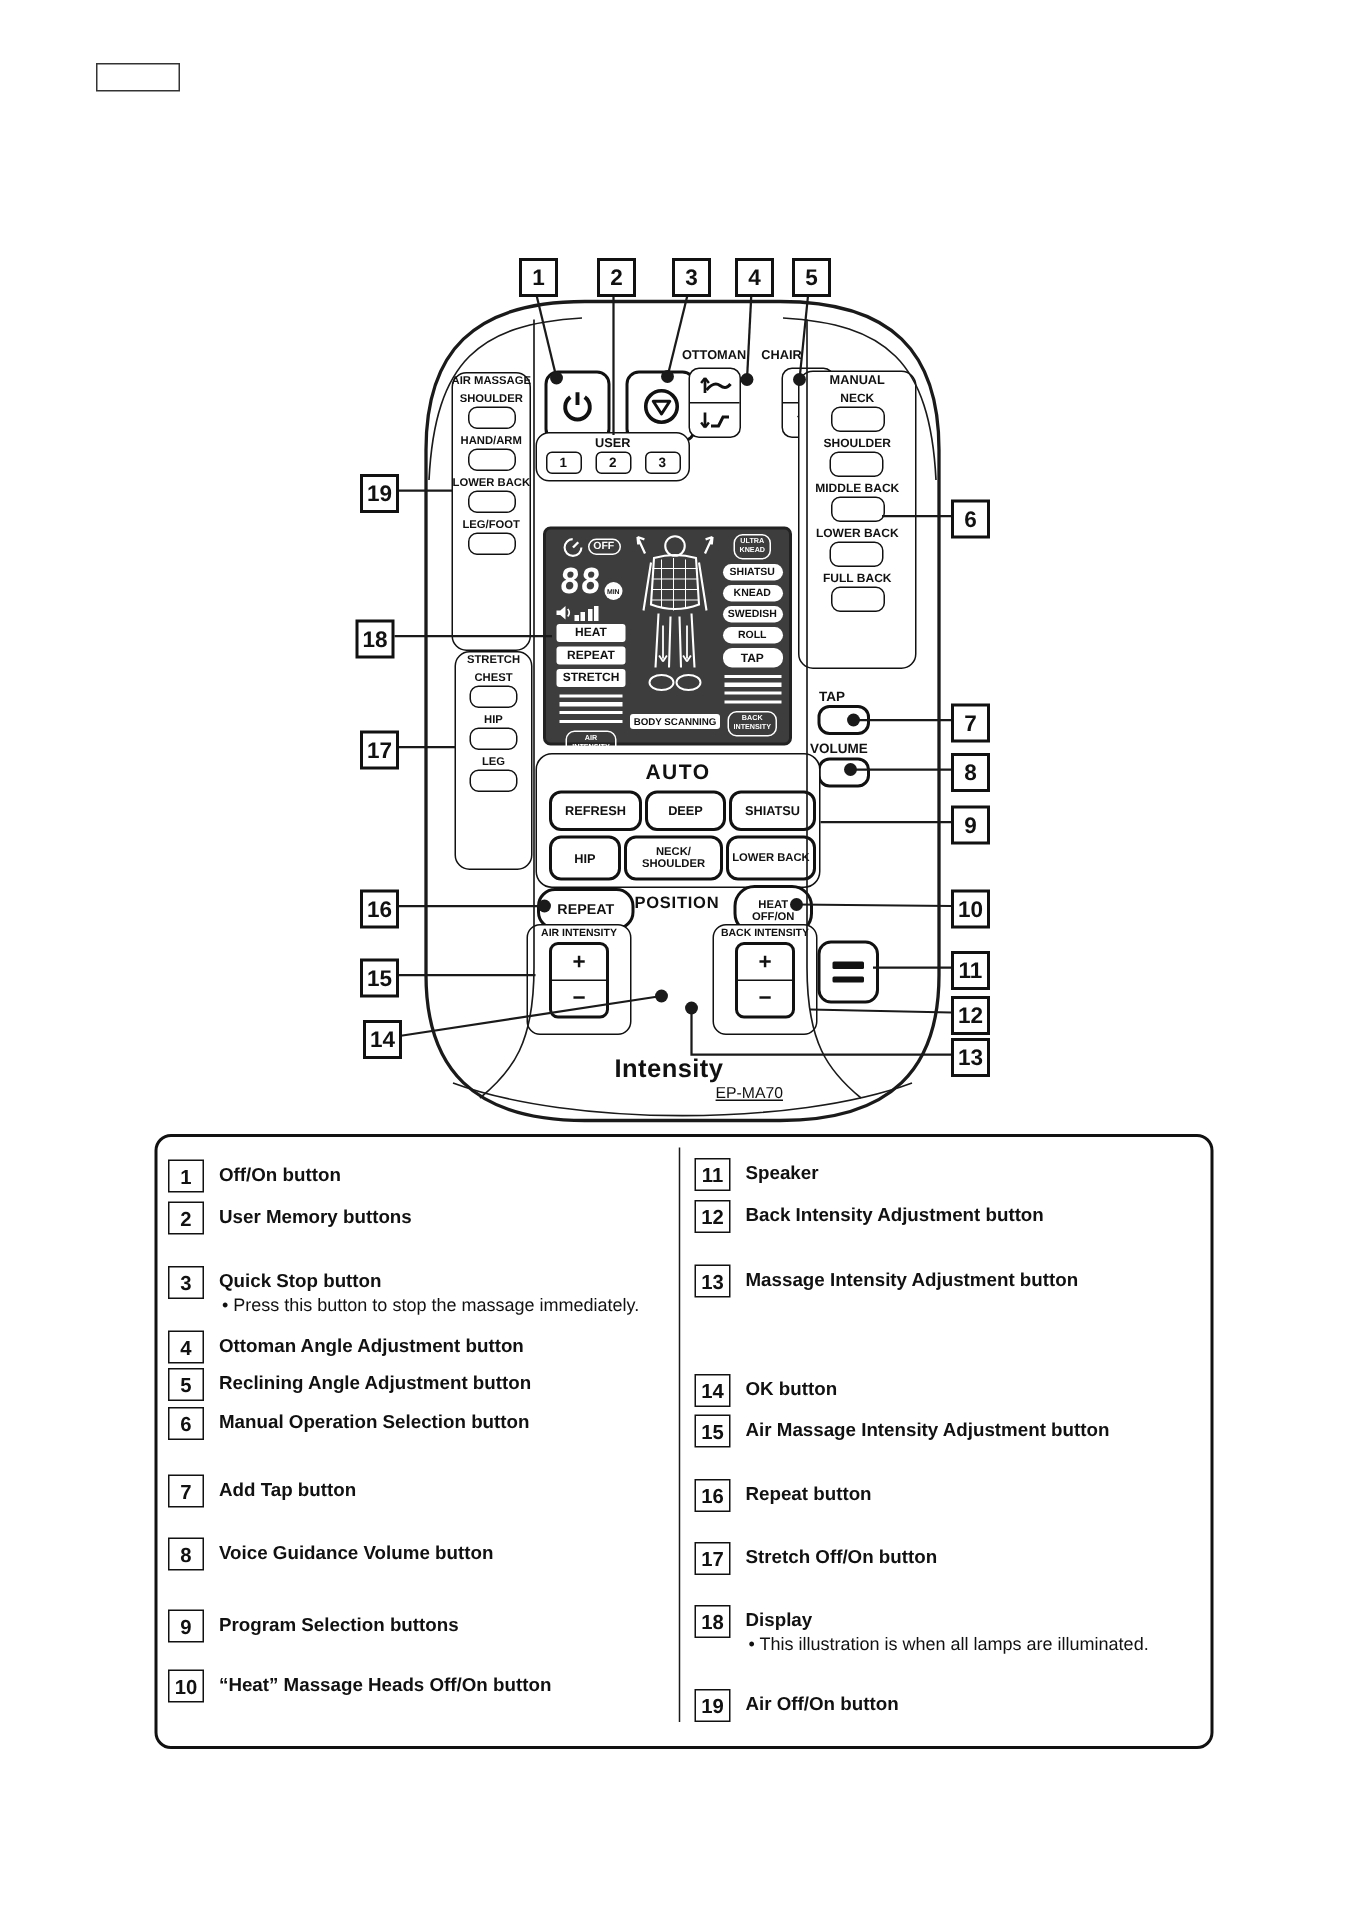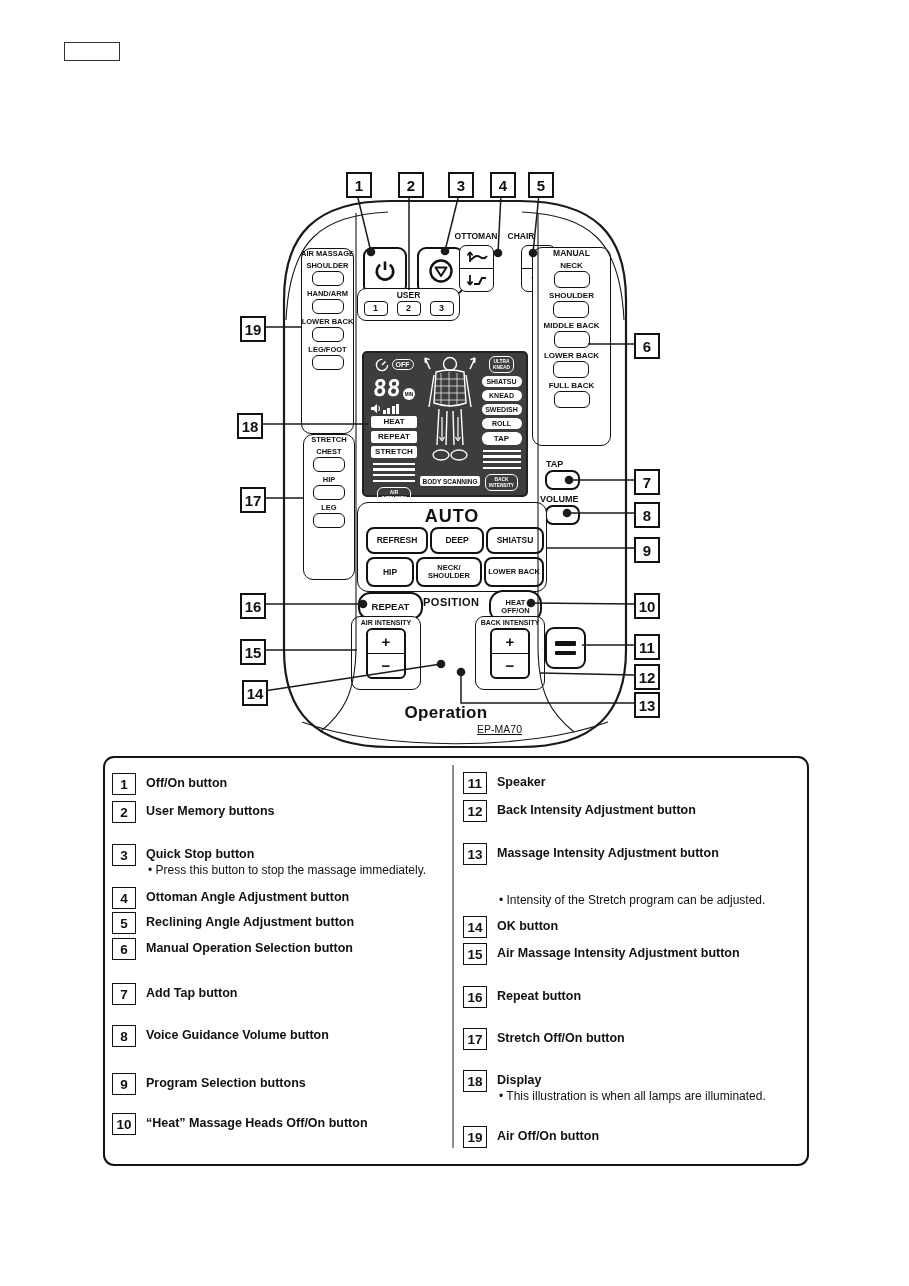--- a/index.html
+++ b/index.html
@@ -283,21 +283,21 @@
           <span class="dbar" style="width:38px"></span>
         <span class="dbar" style="width:38px"></span>
           <span class="dbar" style="width:38px"></span>
       </div>
       <div class="dinv">BACK
 INTENSITY</div>
     </div>
   </div>
 
   <div class="autopanel">
-    <div style="text-align:center;font-weight:bold;font-size:18px;letter-spacing:1px;margin-top:3px">AUTO</div>
+    <div style="text-align:center;font-weight:bold;font-size:14px;letter-spacing:1px;margin-top:3px">AUTO</div>
     <div class="abtn" style="left:8px;top:24px;width:58px;height:23px">REFRESH</div>
     <div class="abtn" style="left:72px;top:24px;width:50px;height:23px">DEEP</div>
     <div class="abtn" style="left:128px;top:24px;width:54px;height:23px">SHIATSU</div>
     <div class="abtn" style="left:8px;top:54px;width:44px;height:26px">HIP</div>
     <div class="abtn" style="left:58px;top:54px;width:62px;height:26px;font-size:7.5px">NECK/
 SHOULDER</div>
     <div class="abtn" style="left:126px;top:54px;width:56px;height:26px;font-size:7.5px">LOWER BACK</div>
   </div>
 
   <div class="abs" style="left:358px;top:592px;width:61px;height:24px;border:2px solid #111;border-radius:12px;background:#fff;display:flex;align-items:center;justify-content:center;font-size:9.5px;font-weight:bold;z-index:1">REPEAT</div>
@@ -319,21 +319,21 @@
       <div>−</div>
     </div>
   </div>
 
 
   <div class="abs" style="left:545px;top:627px;width:37px;height:38px;border:2px solid #111;border-radius:9px;background:#fff;display:flex;flex-direction:column;align-items:center;justify-content:center;gap:5px;z-index:1">
     <span style="width:21px;height:4.5px;background:#111;border-radius:1px"></span>
     <span style="width:21px;height:4.5px;background:#111;border-radius:1px"></span>
   </div>
 
-  <div class="brand">Operation</div>
+  <div class="brand">Intensity</div>
   <div class="model">EP-MA70</div>
 
   <div class="lbox"></div>
 
   <div class="lnum" style="left:112px;top:773px">1</div>
   <div class="llab" style="left:146px;top:776px">Off/On button</div>
   <div class="lnum" style="left:112px;top:801px">2</div>
   <div class="llab" style="left:146px;top:804px">User Memory buttons</div>
   <div class="lnum" style="left:112px;top:844px">3</div>
   <div class="llab" style="left:146px;top:847px">Quick Stop button</div>
@@ -352,21 +352,20 @@
   <div class="llab" style="left:146px;top:1076px">Program Selection buttons</div>
   <div class="lnum" style="left:112px;top:1113px">10</div>
   <div class="llab" style="left:146px;top:1116px">“Heat” Massage Heads Off/On button</div>
 
   <div class="lnum" style="left:463px;top:772px">11</div>
   <div class="llab" style="left:497px;top:775px">Speaker</div>
   <div class="lnum" style="left:463px;top:800px">12</div>
   <div class="llab" style="left:497px;top:803px">Back Intensity Adjustment button</div>
   <div class="lnum" style="left:463px;top:843px">13</div>
   <div class="llab" style="left:497px;top:846px">Massage Intensity Adjustment button</div>
-  <div class="lbul" style="left:499px;top:893px">• Intensity of the Stretch program can be adjusted.</div>
   <div class="lnum" style="left:463px;top:916px">14</div>
   <div class="llab" style="left:497px;top:919px">OK button</div>
   <div class="lnum" style="left:463px;top:943px">15</div>
   <div class="llab" style="left:497px;top:946px">Air Massage Intensity Adjustment button</div>
   <div class="lnum" style="left:463px;top:986px">16</div>
   <div class="llab" style="left:497px;top:989px">Repeat button</div>
   <div class="lnum" style="left:463px;top:1028px">17</div>
   <div class="llab" style="left:497px;top:1031px">Stretch Off/On button</div>
   <div class="lnum" style="left:463px;top:1070px">18</div>
   <div class="llab" style="left:497px;top:1073px">Display</div>

